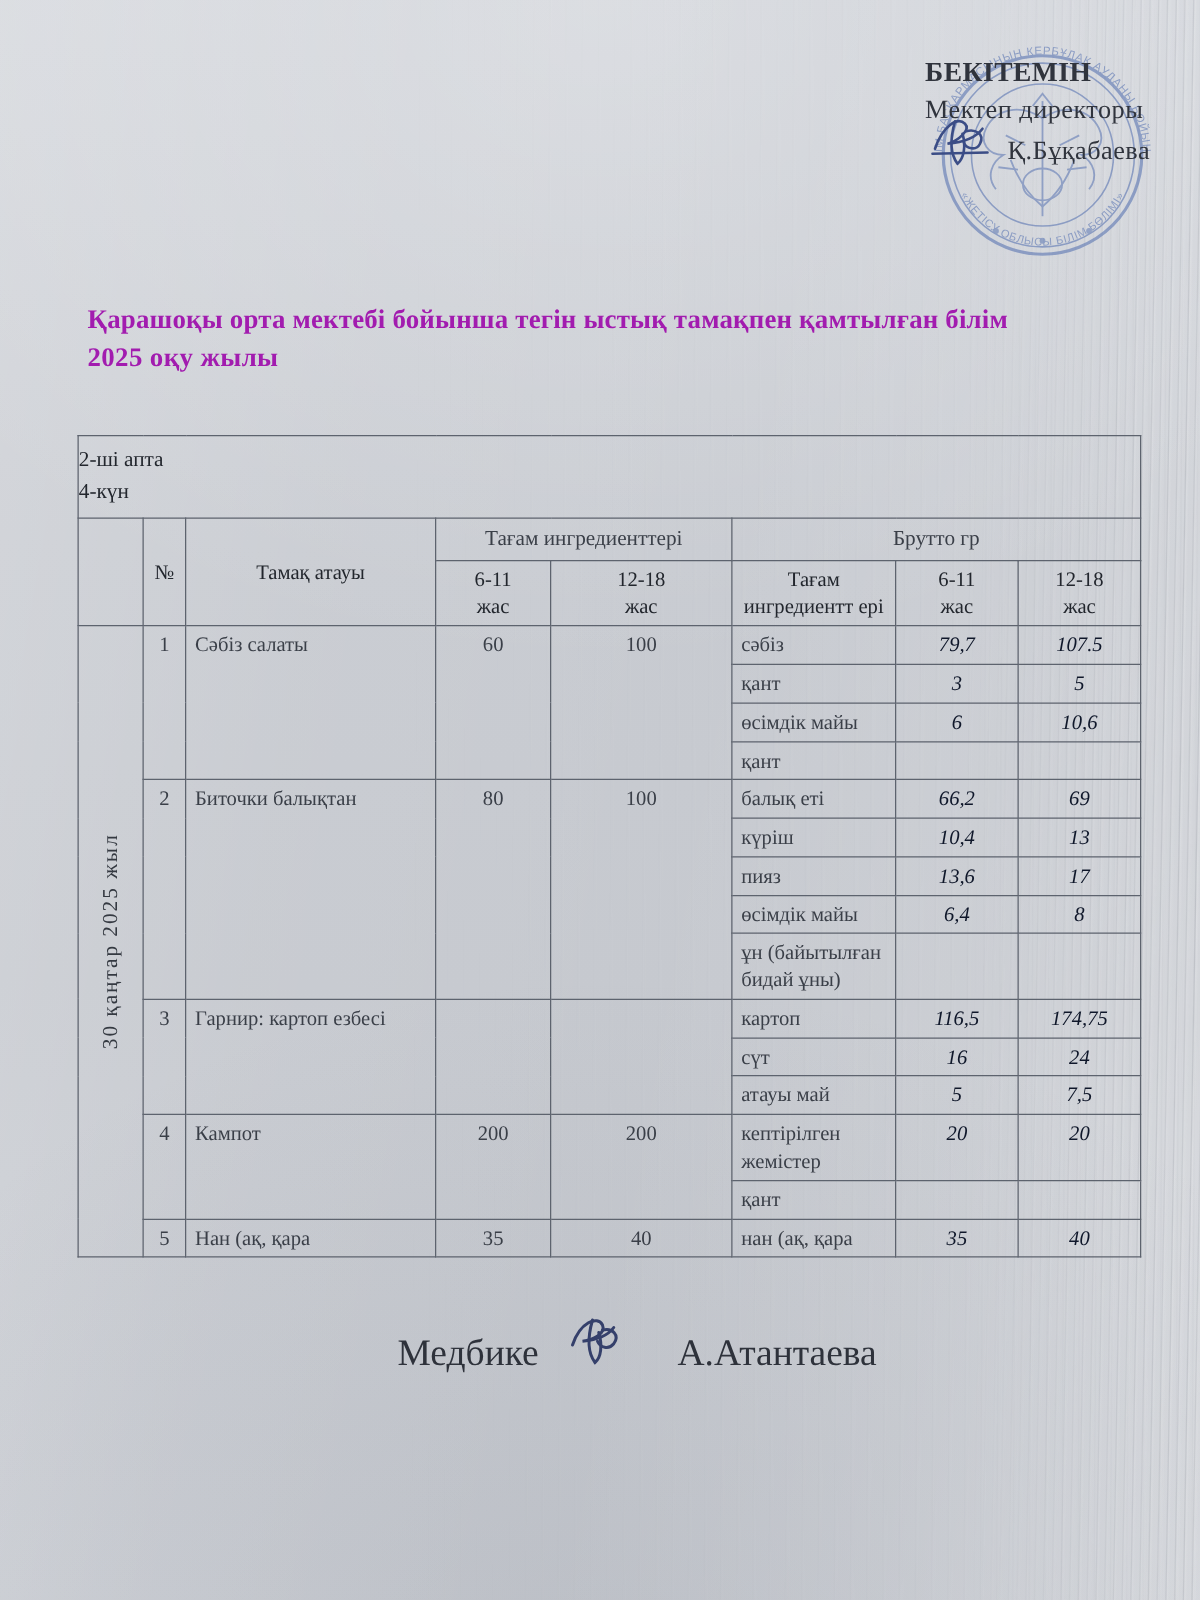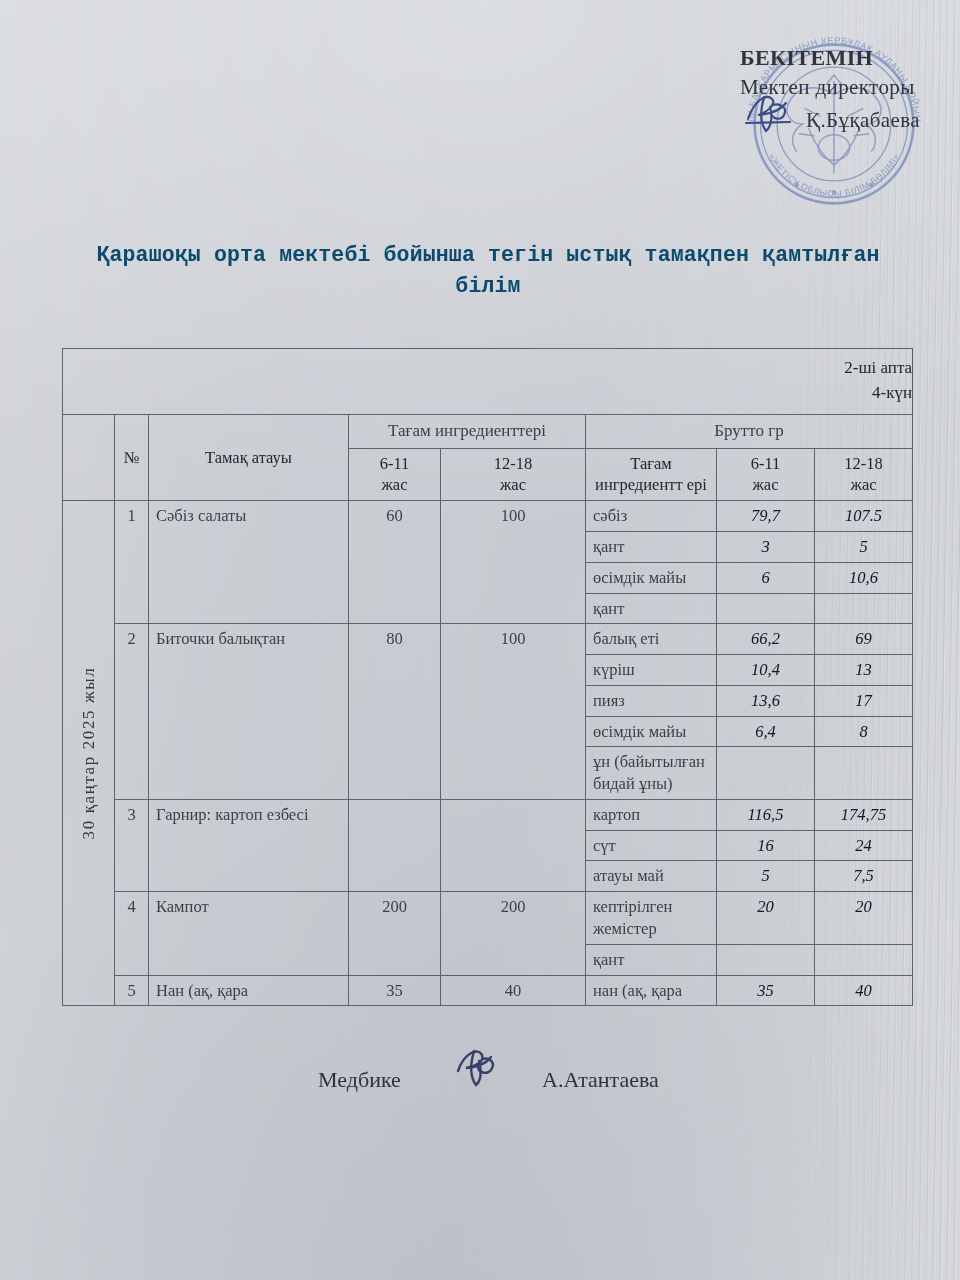--- a/index.html
+++ b/index.html
@@ -123,28 +123,26 @@
     opacity: 0.62;
     pointer-events: none;
   }
 
   
   #doc-title {
     position: absolute;
     left: 70px;
     top: 240px;
     width: 836px;
-    text-align: center;
     font-weight: bold;
     font-size: 21.5px;
     line-height: 1.46;
-    color: #0c4a6e;
+    color: #a21caf;
     letter-spacing: 0.15px;
     z-index: 3;
-    font-family: Liberation Mono, monospace;
   }
   #doc-title .t-line3 { letter-spacing: 0.3px; }
 
   
   #menu-table {
     position: absolute;
     left: 62px;
     top: 348px;
     width: 850px;
     border-collapse: collapse;
@@ -161,21 +159,21 @@
     vertical-align: top;
     line-height: 1.32;
     background: transparent;
   }
   #menu-table .c-head {
     text-align: center;
     vertical-align: middle;
     color: #22262d;
   }
   #menu-table .week-cell {
-    text-align: right;
+    text-align: left;
     vertical-align: middle;
     font-size: 17px;
     padding: 7px 0 9px;
     line-height: 1.45;
     color: #22262d;
   }
   #menu-table .grp-head {
     text-align: center;
     vertical-align: middle;
     font-size: 17px;
@@ -205,21 +203,21 @@
 
   
   .washed { color: #0f172a; font-style: italic; }
 
   
   #footer {
     position: absolute;
     left: 318px;
     top: 1063px;
     z-index: 3;
-    font-size: 22px;
+    font-size: 30px;
     color: #2e323b;
     line-height: 1.36;
   }
   #footer .foot-row {
     display: flex;
     align-items: baseline;
     white-space: nowrap;
   }
   #footer .role { display: inline-block; width: 128px; }
   #footer .sig-space { position: relative; display: inline-block; width: 82px; height: 24px; }
@@ -278,20 +276,21 @@
             <path d="M6 34 L 50 33"></path>
           </g>
         </svg>
       </span>
       <span class="appr-line">Қ.Бұқабаева</span>
     </div>
   </div>
 
   <div id="doc-title">
     <div class="t-line1">Қарашоқы орта мектебі бойынша тегін ыстық тамақпен қамтылған білім</div>
+    <div class="t-line3">2025 оқу жылы</div>
   </div>
 
   <table id="menu-table">
     <colgroup>
       <col style="width:52px">
       <col style="width:34px">
       <col style="width:200px">
       <col style="width:92px">
       <col style="width:145px">
       <col style="width:131px">

